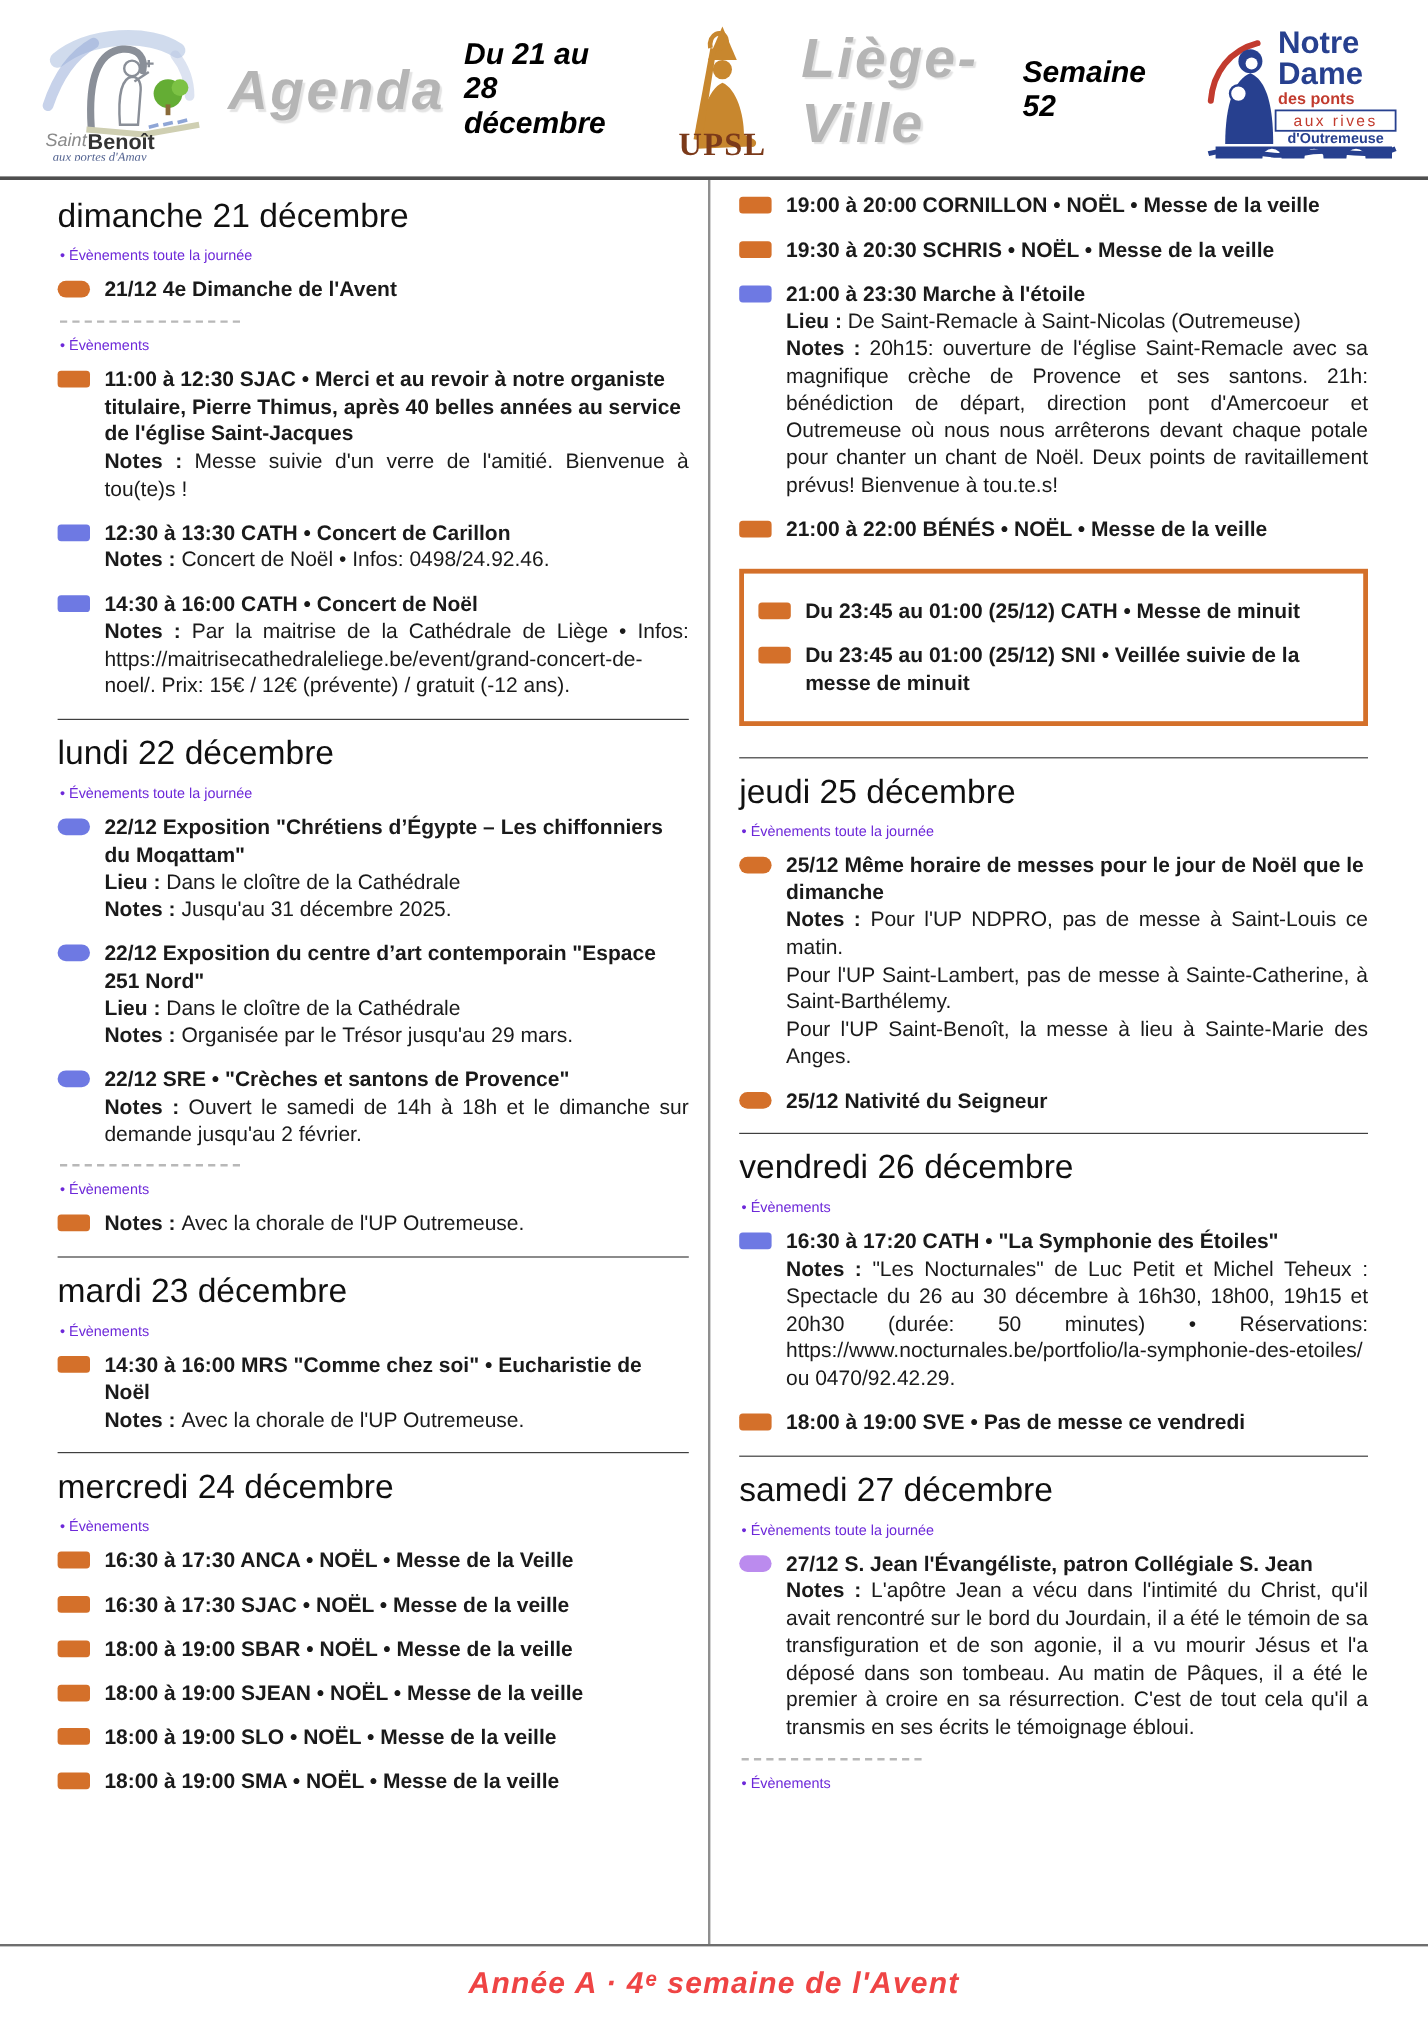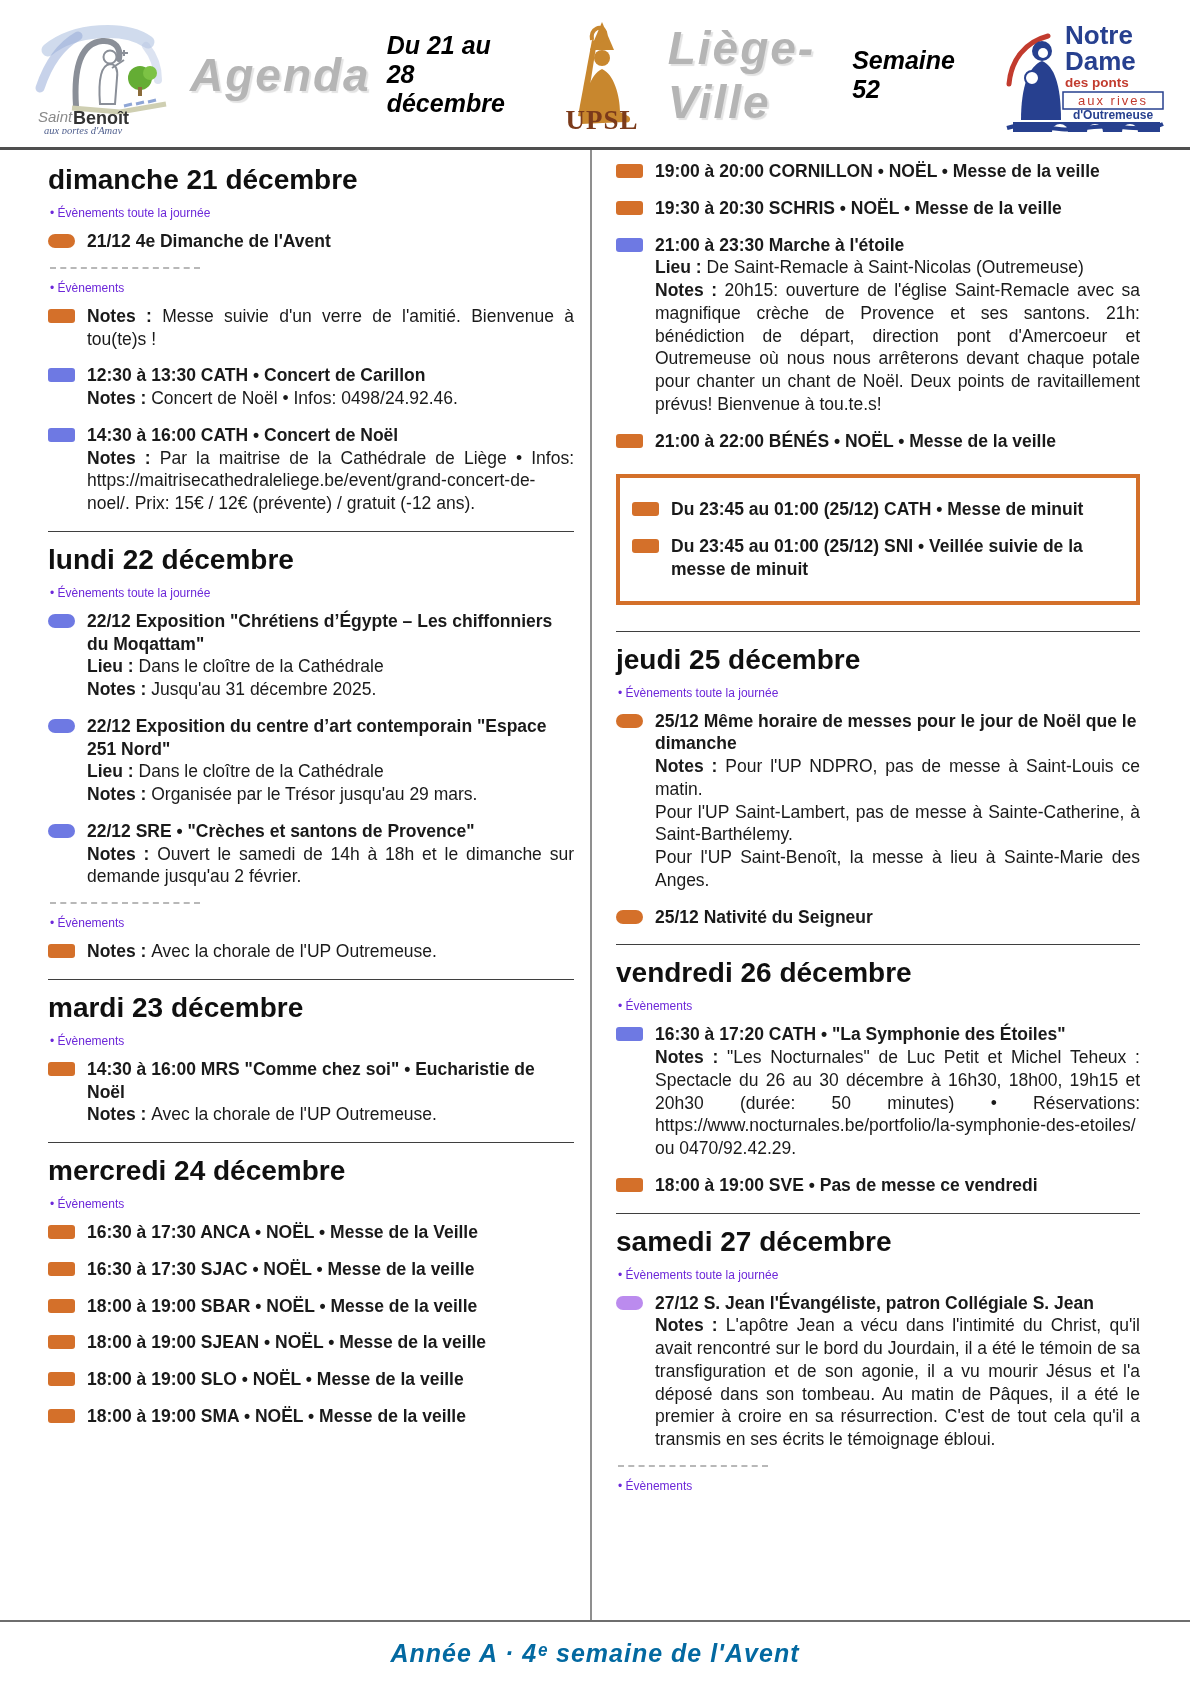--- a/index.html
+++ b/index.html
@@ -23,21 +23,21 @@
   }
   .sub-title { font-size:25px; font-weight:bold; font-style:italic; color:#000000; }
   svg.logo { flex:0 0 auto; }
 
   
   .columns { flex:1 1 auto; display:flex; overflow:hidden; }
   .col { box-sizing:border-box; padding-top:10px; overflow:hidden; }
   .col-left  { width:590px; padding-left:48px; padding-right:16px; }
   .col-right { flex:1; border-left:2px solid #8f8f8f; padding-left:24px; padding-right:50px; }
 
-  .day-title { font-size:28px; font-weight:bold; color:#101010; margin:4px 0 10px 0; }
+  .day-title { font-size:28px; font-weight:normal; color:#101010; margin:4px 0 10px 0; }
   .day-rule { border-top:1.5px solid #3f3f3f; margin:16px 0 12px 0; }
   .section-label { font-size:12px; color:#6d28d9; margin:10px 0 10px 2px; }
 
   .event { display:flex; gap:12px; margin-bottom:14px; }
   .icon { flex:0 0 27px; height:14px; margin-top:4px; border-radius:3px; }
   .icon.pill { border-radius:8px; }
   .ic-orange { background:var(--c-orange,#d4702a); }
   .ic-blue   { background:var(--c-blue,#6e79e3); }
   .ic-purple { background:var(--c-purple,#bb8bee); }
   .event-body { flex:1 1 auto; min-width:0; }
@@ -49,21 +49,21 @@
   .highlight-box {
     border:4px solid var(--c-orange,#d4702a);
     padding:20px 12px 6px 12px; margin:22px 0 26px 0;
   }
 
   
   .page-footer {
     flex:0 0 62px; border-top:2px solid #6e6e6e;
     display:flex; align-items:center; justify-content:center;
   }
-  .footer-text { font-size:25px; font-weight:bold; font-style:italic; letter-spacing:1px; color:#0369a1; }
+  .footer-text { font-size:25px; font-weight:bold; font-style:italic; letter-spacing:1px; color:#ef4444; }
 </style>
 </head>
 <body>
 
 <div class="page">
 
   <header class="masthead">
 
     <svg class="logo" width="170" height="118" viewBox="0 0 170 118">
       <g stroke-linecap="round" fill="none">
@@ -135,20 +135,21 @@
           <span class="icon pill ic-orange"></span>
           <div class="event-body">
             <div class="event-title">21/12 4e Dimanche de l'Avent</div>
           </div>
         </div>
         <div class="dashed-divider"></div>
         <div class="section-label">• Évènements</div>
         <div class="event">
           <span class="icon ic-orange"></span>
           <div class="event-body">
+            <div class="event-title">11:00 à 12:30 SJAC • Merci et au revoir à notre organiste titulaire, Pierre Thimus, après 40 belles années au service de l'église Saint-Jacques</div>
             <div class="event-detail"><span class="detail-label">Notes : </span>Messe suivie d'un verre de l'amitié. Bienvenue à tou(te)s !</div>
           </div>
         </div>
         <div class="event">
           <span class="icon ic-blue"></span>
           <div class="event-body">
             <div class="event-title">12:30 à 13:30 CATH • Concert de Carillon</div>
             <div class="event-detail"><span class="detail-label">Notes : </span>Concert de Noël • Infos: 0498/24.92.46.</div>
           </div>
         </div>

